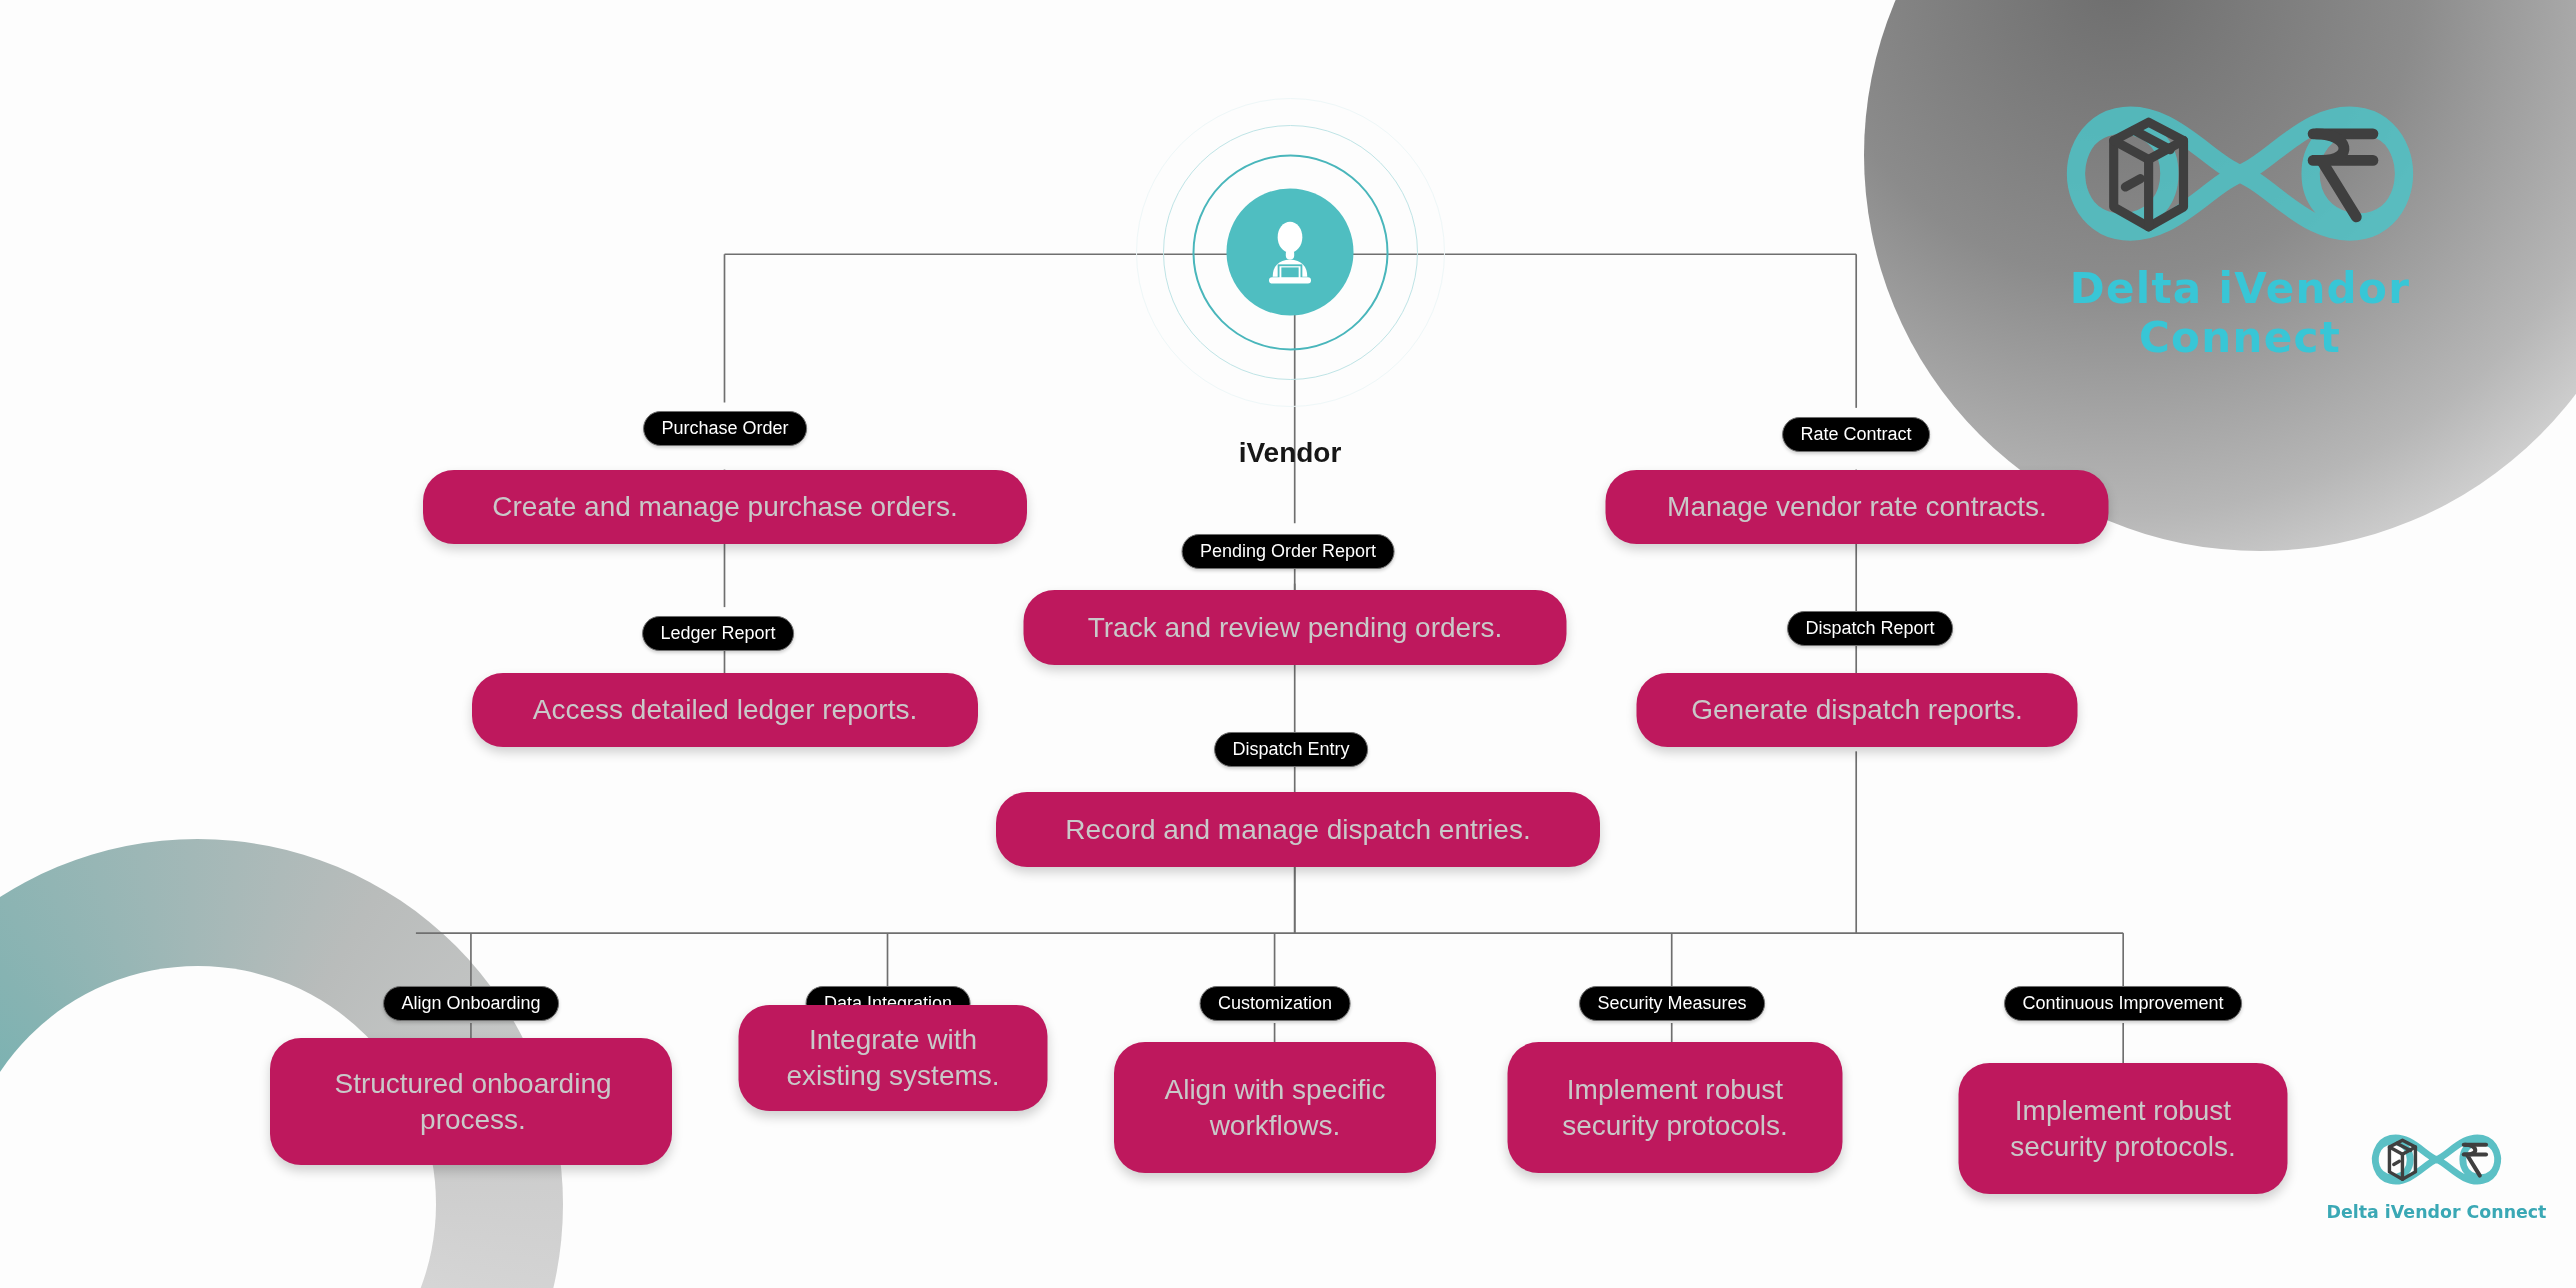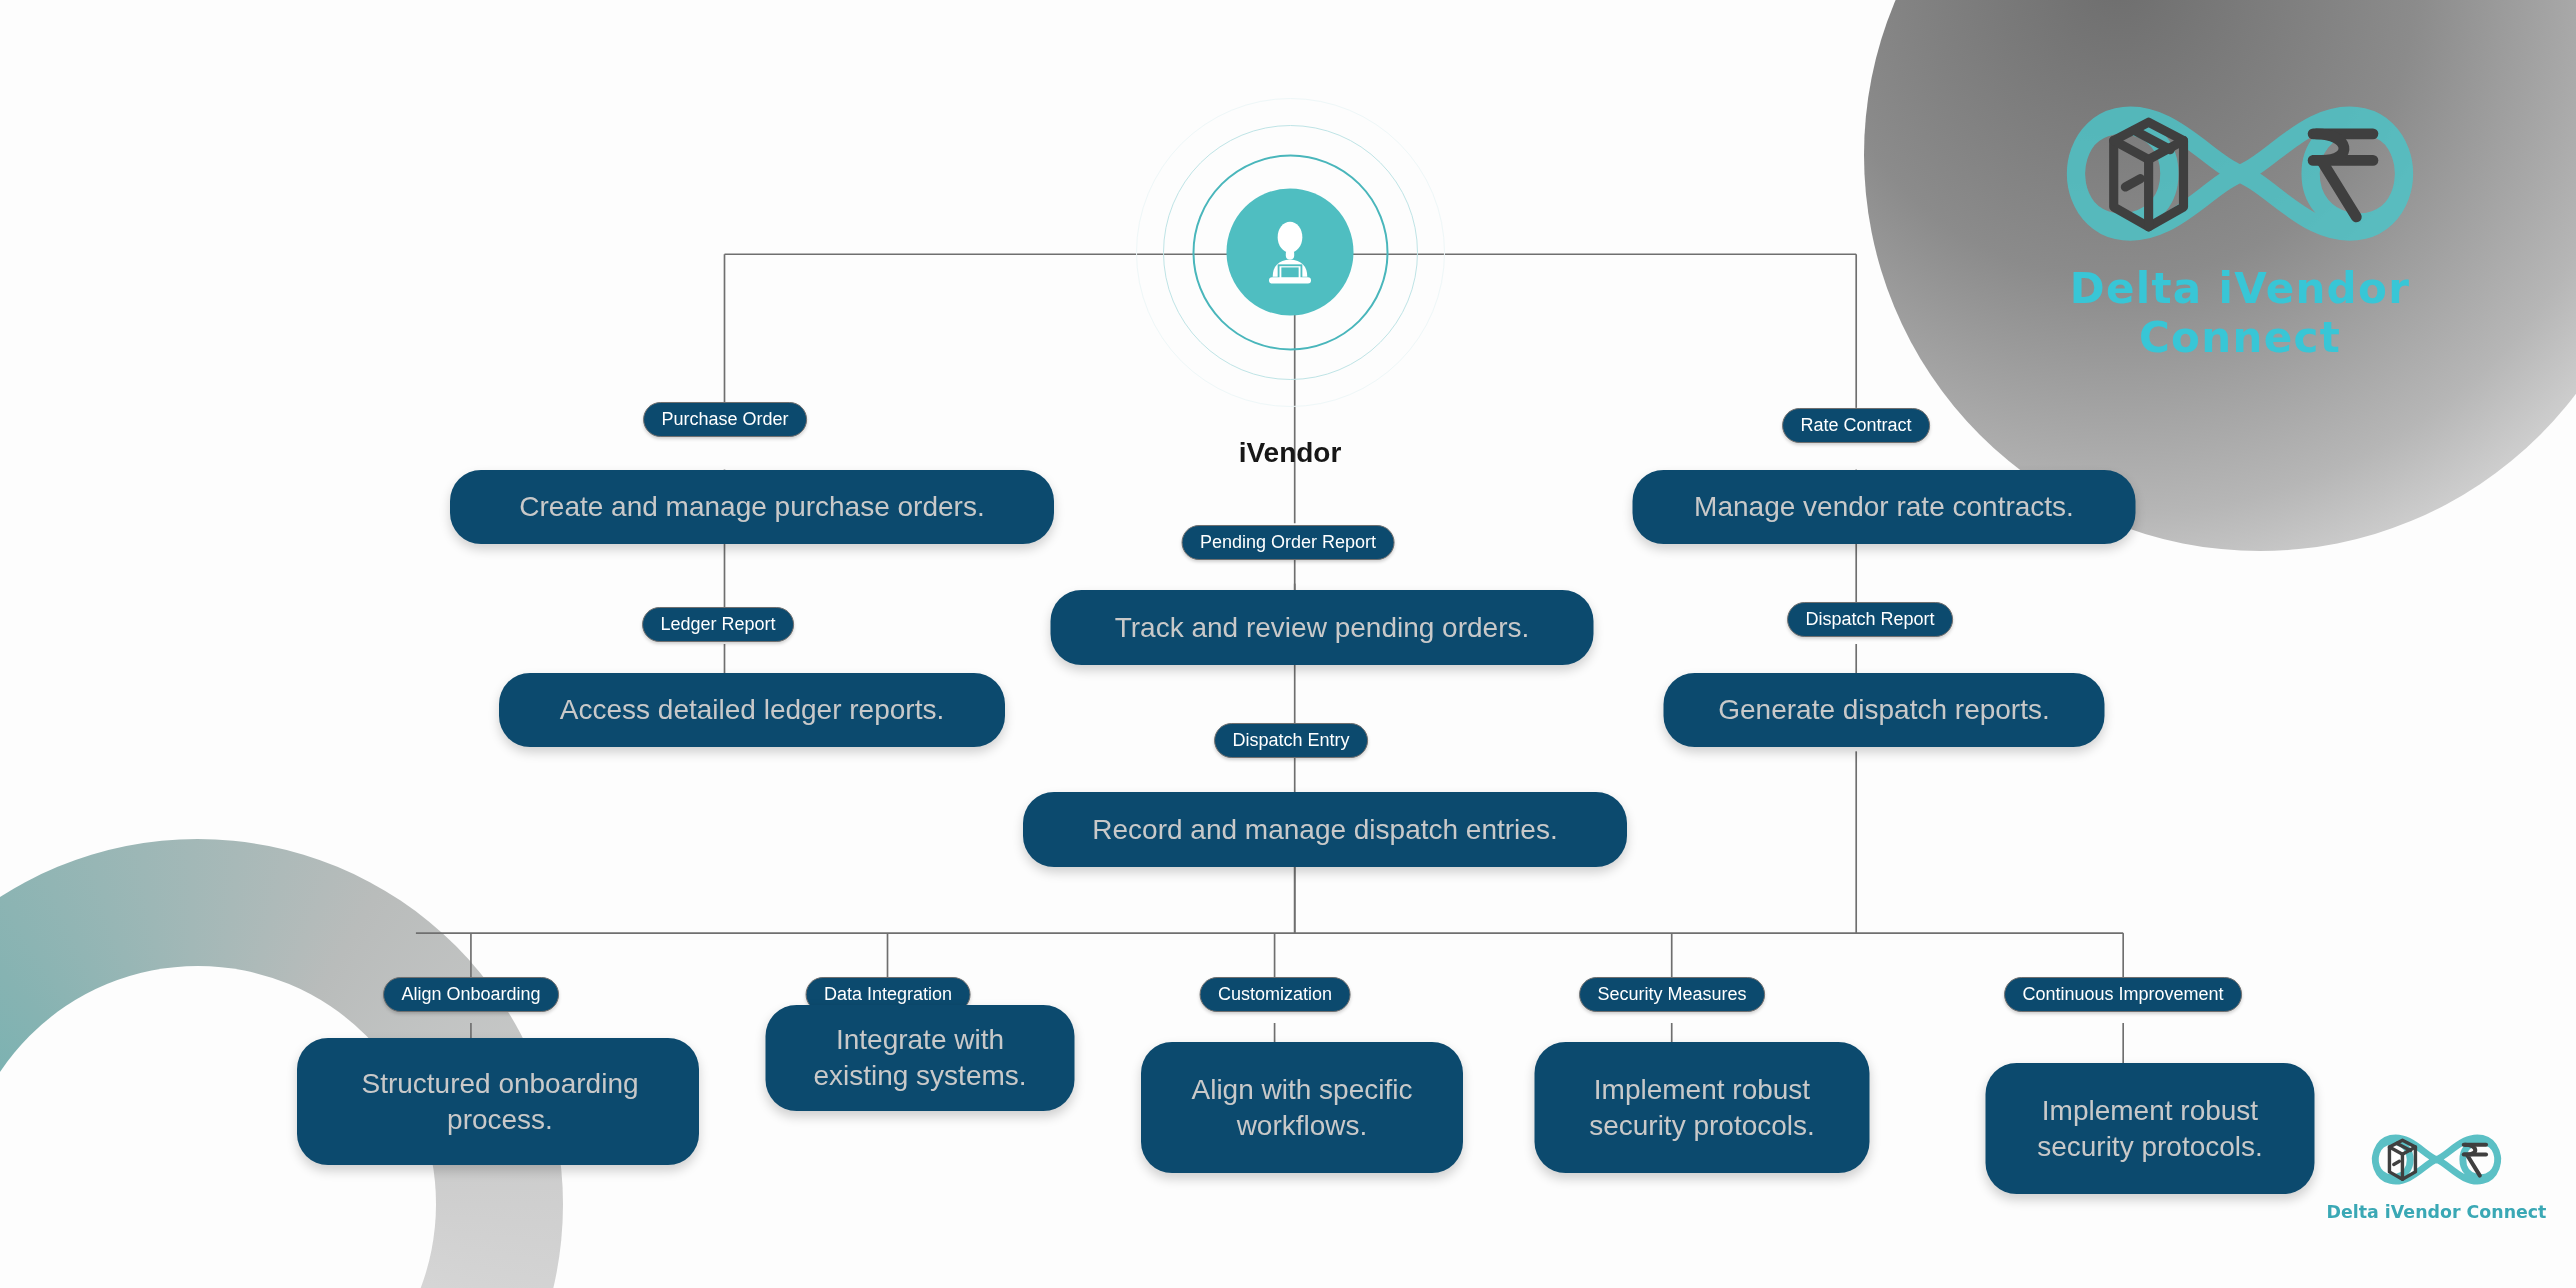--- a/index.html
+++ b/index.html
@@ -115,46 +115,46 @@
     font-size: 28px; font-weight: 700;
     color: #171717;
     z-index: 5;
     white-space: nowrap;
   }
 
   
   .pill {
     position: absolute;
     transform: translateX(-50%);
-    background: #0c4a6e;
+    background: #000000;
     border: 1.3px solid #6f6f6f;
     border-radius: 670px;
     color: #ffffff;
     font-size: 18px;
     padding: 6.7px 17.4px 8px;
     white-space: nowrap;
     z-index: 5;
     box-shadow: 0 2px 3.4px rgba(0,0,0,.18);
     text-align: center;
     line-height: 1;
+    margin-top: 9px;
   }
   .card {
     position: absolute;
     transform: translateX(-50%);
-    background: #0c4a6e;
+    background: #be185d;
     border-radius: 31px;
     color: #c9c9c9;
     font-size: 28px;
     line-height: 1.28;
     display: flex; align-items: center; justify-content: center;
     text-align: center;
     padding: 17.4px 27px;
     z-index: 5;
     box-shadow: 0 5.4px 10.7px rgba(0,0,0,.18);
-    margin-left: 27px;
   }
 </style>
 </head>
 <body>
 
 <div id="stage">
 
   <div class="deco-bl"></div>
   <div class="deco-bl-hole"></div>
   <div class="deco-tr"></div>

